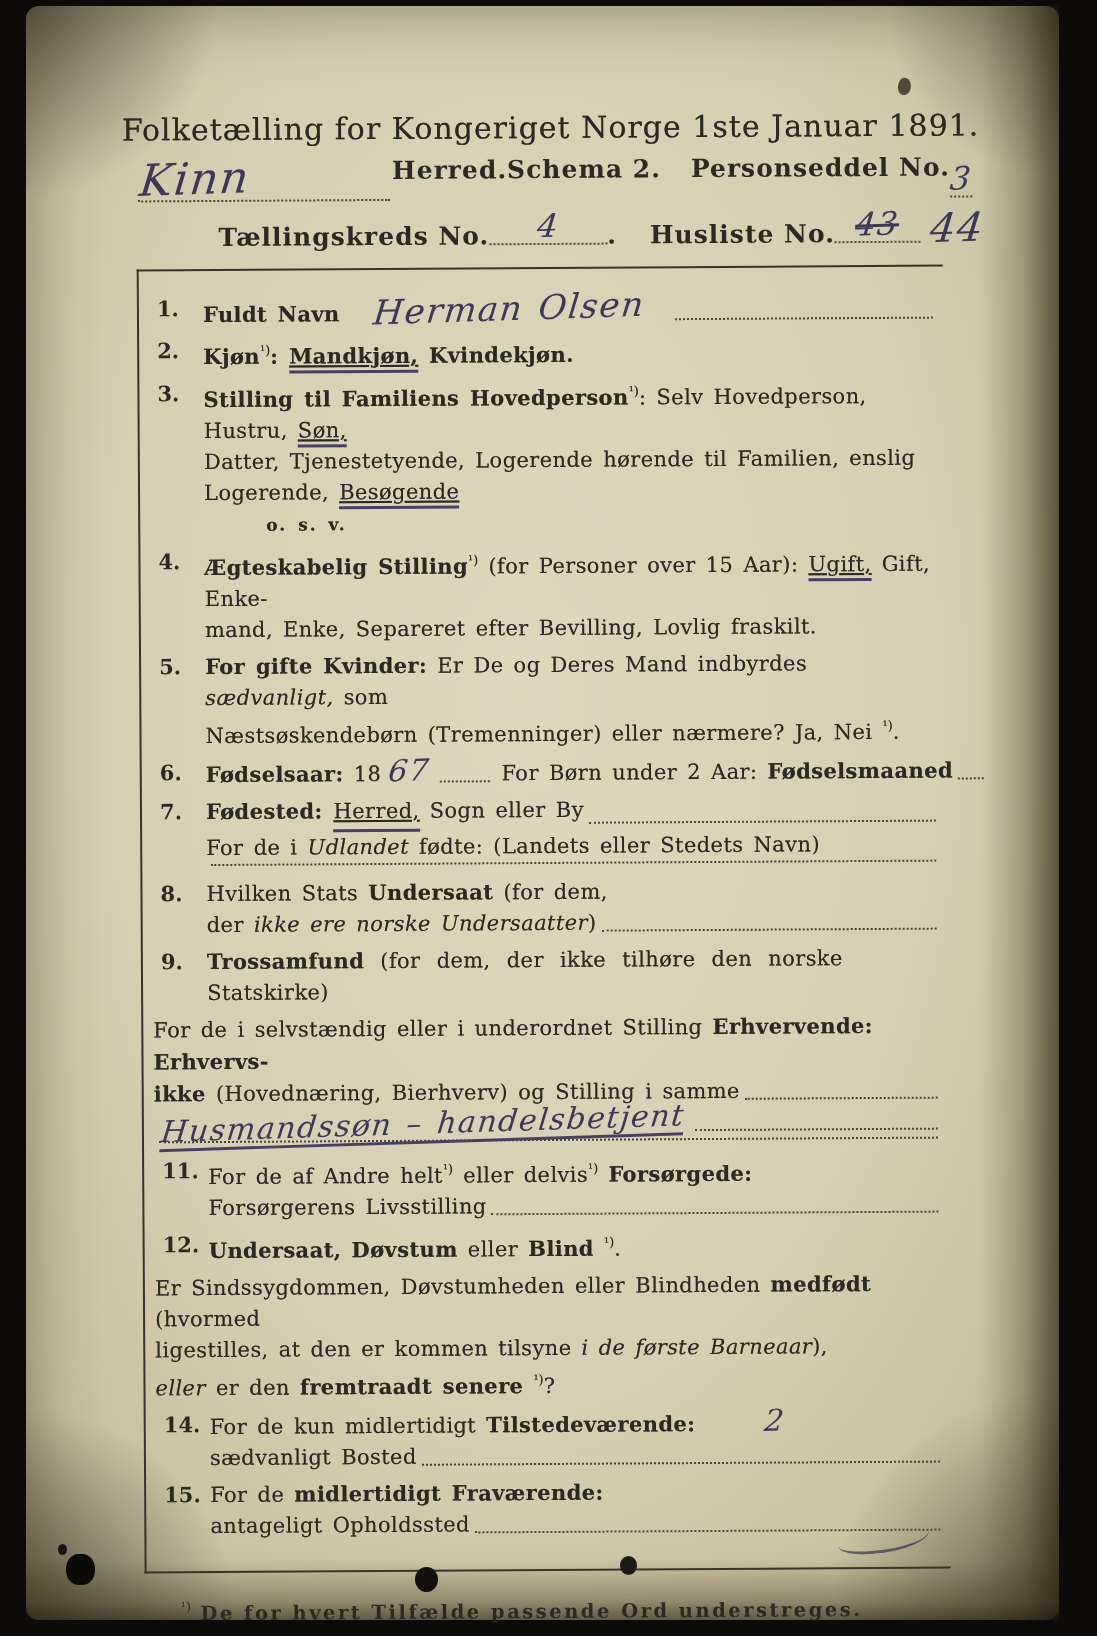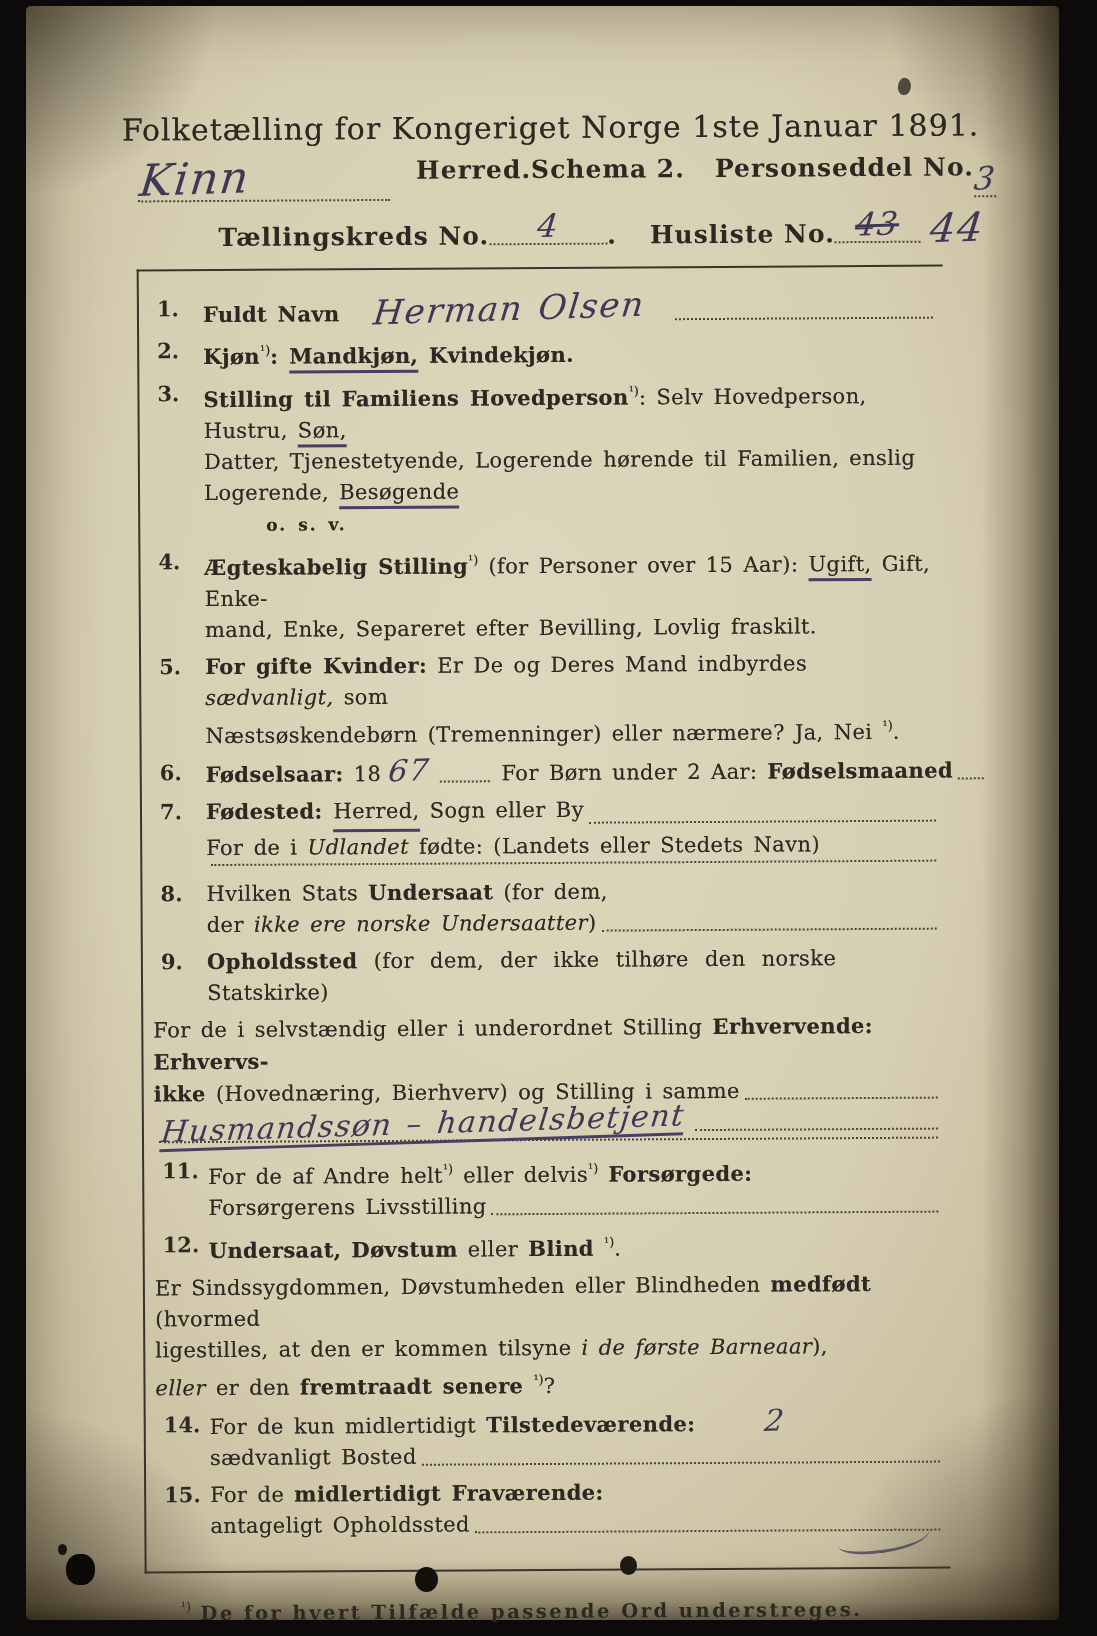--- a/index.html
+++ b/index.html
@@ -1,18 +1,18 @@
 <!DOCTYPE html>
 <html><head>
 <meta charset="utf-8">
 <style>
   html,body{margin:0;padding:0;background:#0d0b09;}
   .stage{position:relative;width:1097px;height:1636px;background:#0d0b09;overflow:hidden;
          font-family:"DejaVu Serif",serif;color:#2c2923;}
-  .paper{position:absolute;top:6px;left:26px;right:38px;bottom:16px;border-radius:5px;
+  .paper{position:absolute;top:6px;left:26px;right:38px;bottom:16px;border-radius:13px;
     background:
       radial-gradient(circle at 0% 0%, rgba(20,15,8,.55), rgba(20,15,8,0) 10%),
       radial-gradient(circle at 100% 0%, rgba(20,15,8,.45), rgba(20,15,8,0) 9%),
       radial-gradient(circle at 100% 100%, rgba(20,15,8,.5), rgba(20,15,8,0) 12%),
       radial-gradient(circle at 0% 100%, rgba(20,15,8,.55), rgba(20,15,8,0) 11%),
       radial-gradient(ellipse at 48% 42%, #ded7bd 0%, #d7cfb3 55%, #c9bfa0 82%, #ab9f7e 100%);
     box-shadow: inset 0 0 70px rgba(60,48,25,.5);
   }
   .edge-shade-right{position:absolute;top:0;right:0;bottom:0;width:78px;
     background:linear-gradient(to right, rgba(0,0,0,0), rgba(70,58,32,.28) 55%, rgba(28,22,12,.55));}
@@ -36,21 +36,21 @@
 
   .item{display:flex;margin:0 0 5px 0;}
   .num{flex:0 0 46px;padding-left:8px;font-weight:700;font-size:21px;line-height:31px;}
   .item-body{flex:1;min-width:0;}
   .line{font-size:21px;line-height:31px;white-space:pre-wrap;word-spacing:3px;letter-spacing:.4px;
         text-shadow:0 0 .5px rgba(40,34,22,.55);}
   .line.flex{display:flex;align-items:baseline;white-space:pre;}
 
   .t-b{font-weight:700;}
   .t-i{font-style:italic;}
-  .t-u{border-bottom:3px solid #474063;padding-bottom:2px;}
+  .t-u{border-bottom:3px solid #474063;padding-bottom:2px;text-decoration:underline;}
   .t-upen{border-bottom:3px solid #474063;padding-bottom:2px;}
   .t-sup{font-size:13px;vertical-align:9px;letter-spacing:0;}
   .t-wide{word-spacing:9px;}
   .t-osv{font-weight:700;font-size:17px;letter-spacing:2px;margin-left:62px;}
   .t-hw, .hw{font-family:"DejaVu Serif",serif;font-style:italic;color:#3e3856;font-size:30px;
     line-height:1;display:inline-block;transform:skewX(-8deg) rotate(-1.5deg);letter-spacing:1.5px;
     text-shadow:none;font-weight:400;}
   .t-hw{margin:0 6px -4px 8px;}
   .t-ans{font-size:34px;margin:0 26px -4px 34px;}
   .t-strike{text-decoration:line-through;text-decoration-thickness:3px;text-decoration-color:#3e3856;}
@@ -80,21 +80,21 @@
   <div class="paper">
     <div class="edge-shade-right"></div>
     <div class="edge-shade-bottom"></div>
 
     <div class="content">
 
       <div class="title">Folketælling for Kongeriget Norge 1ste Januar 1891.</div>
 
       <div class="hrow hrow2">
         <span class="dotfill" style="flex:0 0 252px;text-align:left;"><span class="hw hw-title">Kinn</span></span>
-        <span class="hlabel" style="margin-left:26px;">Herred.</span>
+        <span class="hlabel" style="margin-left:2px;">Herred.</span>
         <span class="hlabel" style="">Schema 2.</span>
         <span class="hlabel" style="margin-left:30px;">Personseddel No.</span>
         <span class="dotfill grow"><span class="hw hw-mid">3</span></span>
       </div>
 
       <div class="hrow hrow3">
         <span class="hlabel">Tællingskreds No.</span>
         <span class="dotfill" style="flex:0 0 118px;"><span class="hw hw-mid">4</span></span>
         <span>.</span>
         <span class="hlabel" style="margin-left:34px;">Husliste No.</span>
@@ -156,21 +156,21 @@
             <div class="item">
               <div class="num">8.</div>
               <div class="item-body">
                 <div class="line"><span class="">Hvilken Stats </span><span class="t-b">Undersaat</span><span class=""> (for dem,</span></div>
                 <div class="line flex"><span class="">der </span><span class="t-i">ikke ere norske Undersaatter</span><span class="">)</span><span class="t-dots"></span></div>
               </div>
             </div>
             <div class="item">
               <div class="num">9.</div>
               <div class="item-body">
-                <div class="line"><span class="t-b t-wide">Opholdssted</span><span class="t-wide"> (for dem, der ikke tilhøre den norske Statskirke)</span></div>
+                <div class="line"><span class="t-b t-wide">Trossamfund</span><span class="t-wide"> (for dem, der ikke tilhøre den norske Statskirke)</span></div>
               </div>
             </div>
             <div class="item">
               <div class="item-body">
                 <div class="line"><span class="">For de i selvstændig eller i underordnet Stilling </span><span class="t-b">Erhvervende:</span><span class=""> </span><span class="t-b">Erhvervs-</span></div>
                 <div class="line flex"><span class="t-b">ikke</span><span class=""> (Hovednæring, Bierhverv) og Stilling i samme</span><span class="t-dots"></span></div>
                 <div class="line flex"><span class="t-hw t-upen">Husmandssøn – handelsbetjent</span><span class="t-dots"></span></div>
                 <div class="line flex"><span class="t-dots"></span></div>
               </div>
             </div>

